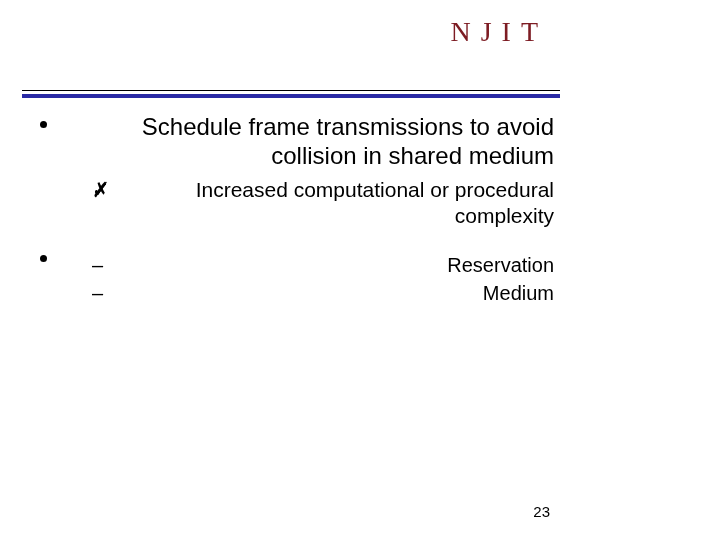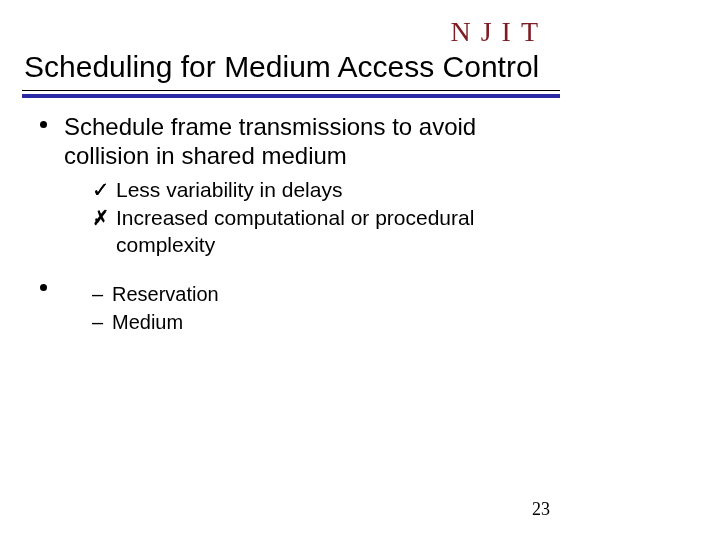--- a/index.html
+++ b/index.html
@@ -54,20 +54,21 @@
     height: 4px;
     background: #2a2aa5;
   }
   .body {
     position: absolute;
     left: 34px;
     top: 112px;
     right: 30px;
     font-size: 24px;
     line-height: 1.22;
+    text-align: right;
   }
   .b1 {
     position: relative;
     padding-left: 30px;
     margin-bottom: 6px;
   }
   .b1 .dot {
     position: absolute;
     left: 6px;
     top: 9px;
@@ -107,49 +108,46 @@
   .sub2 .dash {
     position: absolute;
     left: 0;
     top: 0;
   }
   .spacer { height: 14px; }
   .pagenum {
     position: absolute;
     right: 34px;
     bottom: 20px;
-    font-size: 18px;
+    font-size: 15px;
     color: #000;
-    font-family: Liberation Serif, serif;
   }
 </style>
 </head>
 <body>
 
 <div class="slide">
 
   <div class="logo">NJIT</div>
 
-  <div class="title">Scheduling for Medium Access Control</div>
   <div class="rule-thin"></div>
   <div class="rule-thick"></div>
 
   <div class="body">
 
     <div class="b1">
       <span class="dot"></span>
       <span>Schedule frame transmissions to avoid collision in shared medium</span>
     </div>
     <div class="sub">
       <div class="row">
         <span class="mark">✓</span>
       </div>
       <div class="row">
         <span class="mark">✓</span>
-        <span>Less variability in delays</span>
       </div>
       <div class="row">
         <span class="mark">✓</span>
       </div>
       <div class="row">
         <span class="mark">✗</span>
         <span>Increased computational or procedural complexity</span>
       </div>
     </div>
 

